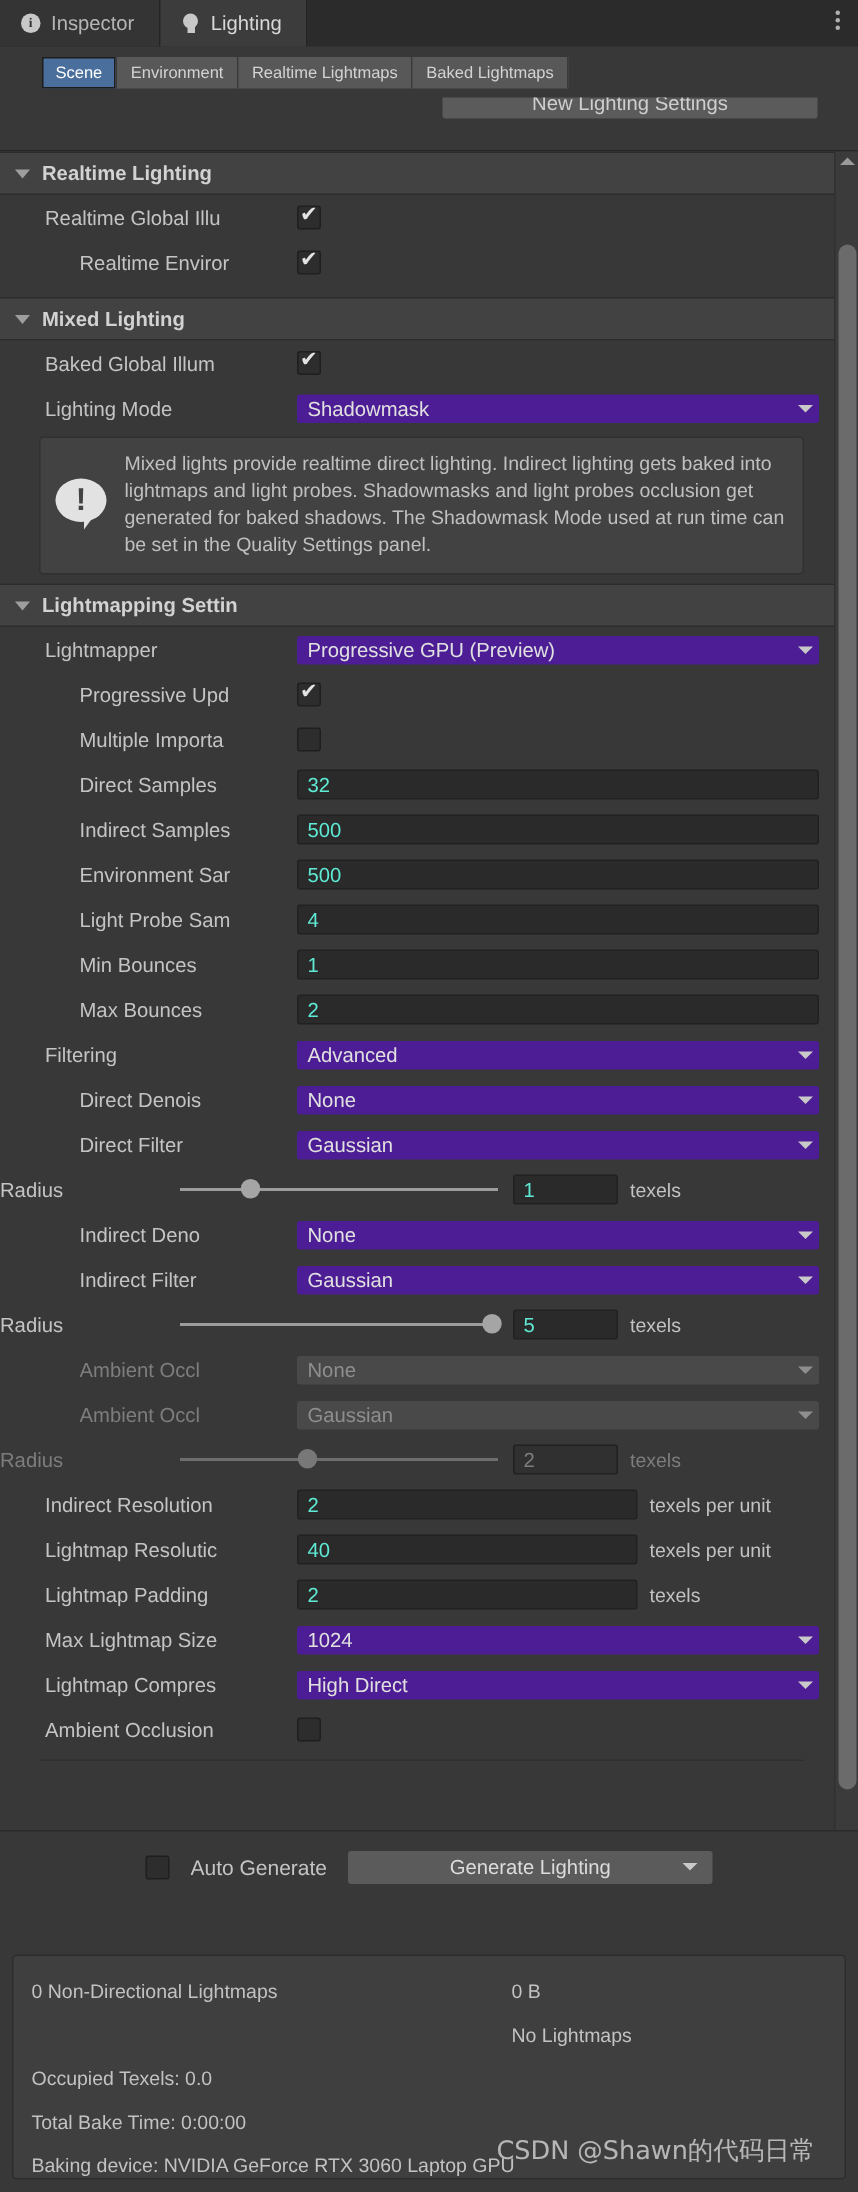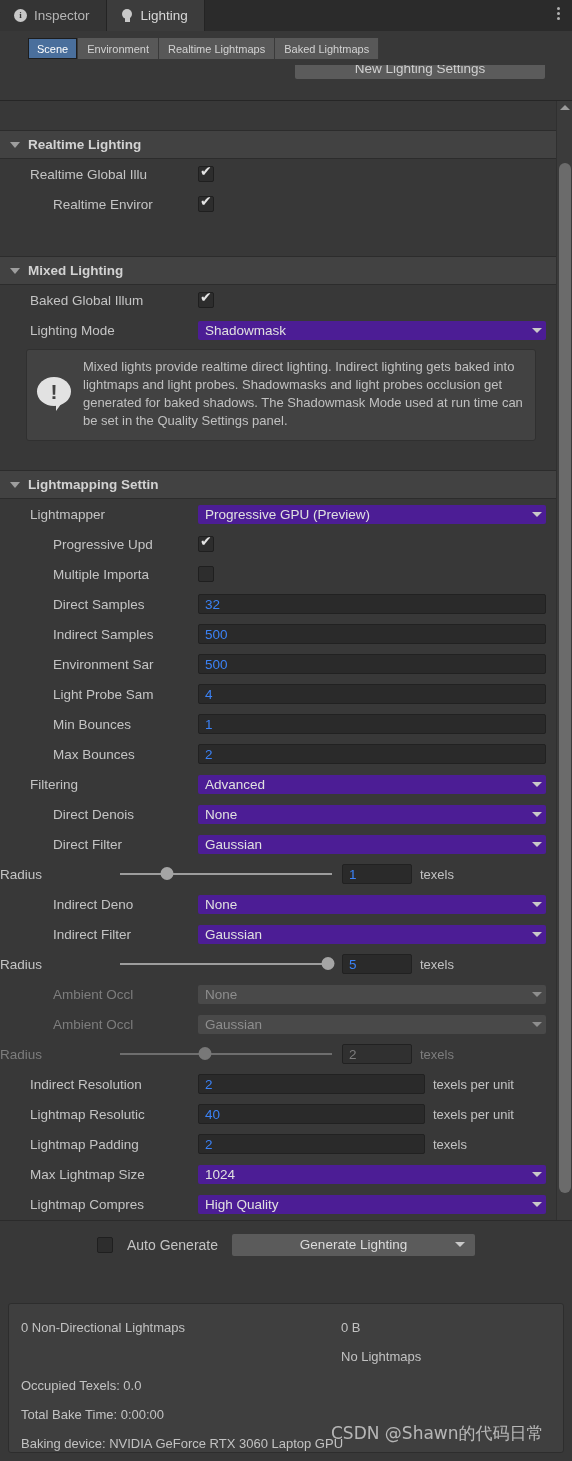--- a/index.html
+++ b/index.html
@@ -84,21 +84,21 @@
   .sb-thumb {
     position: absolute; left: 2px; top: 62px; width: 12px; height: 1030px;
     background: #6b6b6b; border-radius: 6px;
   }
   .sb-bot { position: absolute; bottom: 0; left: 0; }
 
   
   .sect {
     height: 29px; background: #424242; border-top: 1px solid #2c2c2c;
     border-bottom: 1px solid #2c2c2c;
-    display: flex; align-items: center; padding-left: 10px; gap: 8px; margin-top: 29px;
+    display: flex; align-items: center; padding-left: 10px; gap: 8px;
   }
   .sect .tri {
     width: 0; height: 0; border-left: 5px solid transparent; border-right: 5px solid transparent;
     border-top: 6px solid #9e9e9e;
   }
   .sect .st { font-weight: bold; font-size: 13.5px; color: #d2d2d2; }
 
   
   .row { height: 30px; display: flex; align-items: center; position: relative; }
   .lbl { font-size: 13.5px; color: #c4c4c4; white-space: nowrap; overflow: hidden; }
@@ -121,21 +121,21 @@
     height: 19px; background: #4c1d95; border-radius: 2px;
     display: flex; align-items: center; padding: 0 4px 0 7px;
     color: #e0e0e0; font-size: 13.5px; position: relative;
   }
   .dd .cv { width: 0; height: 0; border-left: 5px solid transparent; border-right: 5px solid transparent; border-top: 5px solid #c9c9c9; margin-left: auto; }
   .dd.dim { background: #494949; color: #8e8e8e; }
   .dd.dim .cv { border-top-color: #8e8e8e; }
 
   .fld {
     height: 20px; background: #2a2a2a; border: 1px solid #212121; border-radius: 2px;
-    display: flex; align-items: center; padding-left: 6px; color: #3b82f6; font-size: 13.5px;
+    display: flex; align-items: center; padding-left: 6px; color: #5eead4; font-size: 13.5px;
   }
   .fld.dim { color: #7d7d7d; background: #303030; }
 
   .unit { font-size: 13px; color: #c2c2c2; margin-left: 8px; }
   .unit.dim { color: #7d7d7d; }
 
   
   .sl { position: relative; height: 16px; display: flex; align-items: center; }
   .sl .track { position: absolute; left: 0; right: 0; height: 2px; background: #9d9d9d; top: 7px; }
   .sl .track.dim { background: #6e6e6e; }
@@ -455,21 +455,21 @@
       <div class="row ind1">
         <span class="lbl" style="width:168px">Max Lightmap Size</span>
         <span class="dd" style="width:348px">
           <span>1024</span>
           <span class="cv"></span>
         </span>
       </div>
       <div class="row ind1">
         <span class="lbl" style="width:168px">Lightmap Compres</span>
         <span class="dd" style="width:348px">
-          <span>High Quality</span>
+          <span>High Direct</span>
           <span class="cv"></span>
         </span>
       </div>
       <div class="row ind1">
         <span class="lbl" style="width:168px">Ambient Occlusion</span>
         <span class="ck"></span>
       </div>
       <div style="height:6px;border-bottom:1px solid #303030;margin:0 20px 0 26px"></div>
     </div>
 

